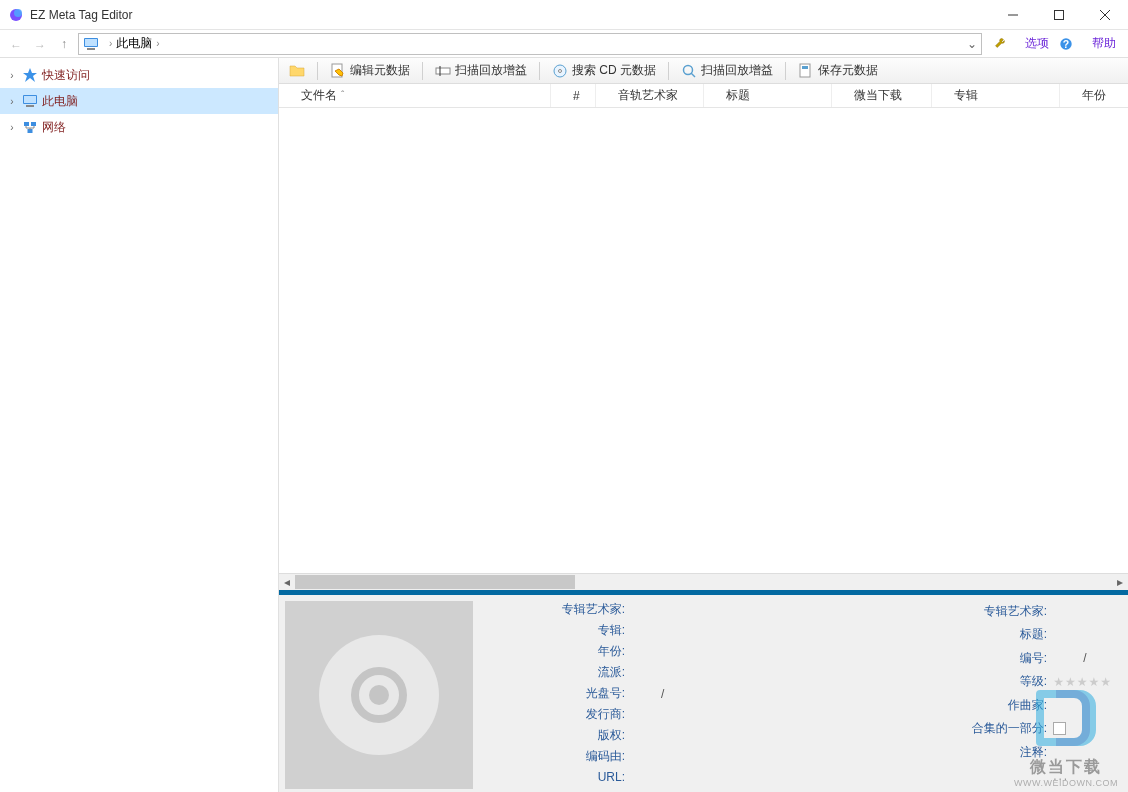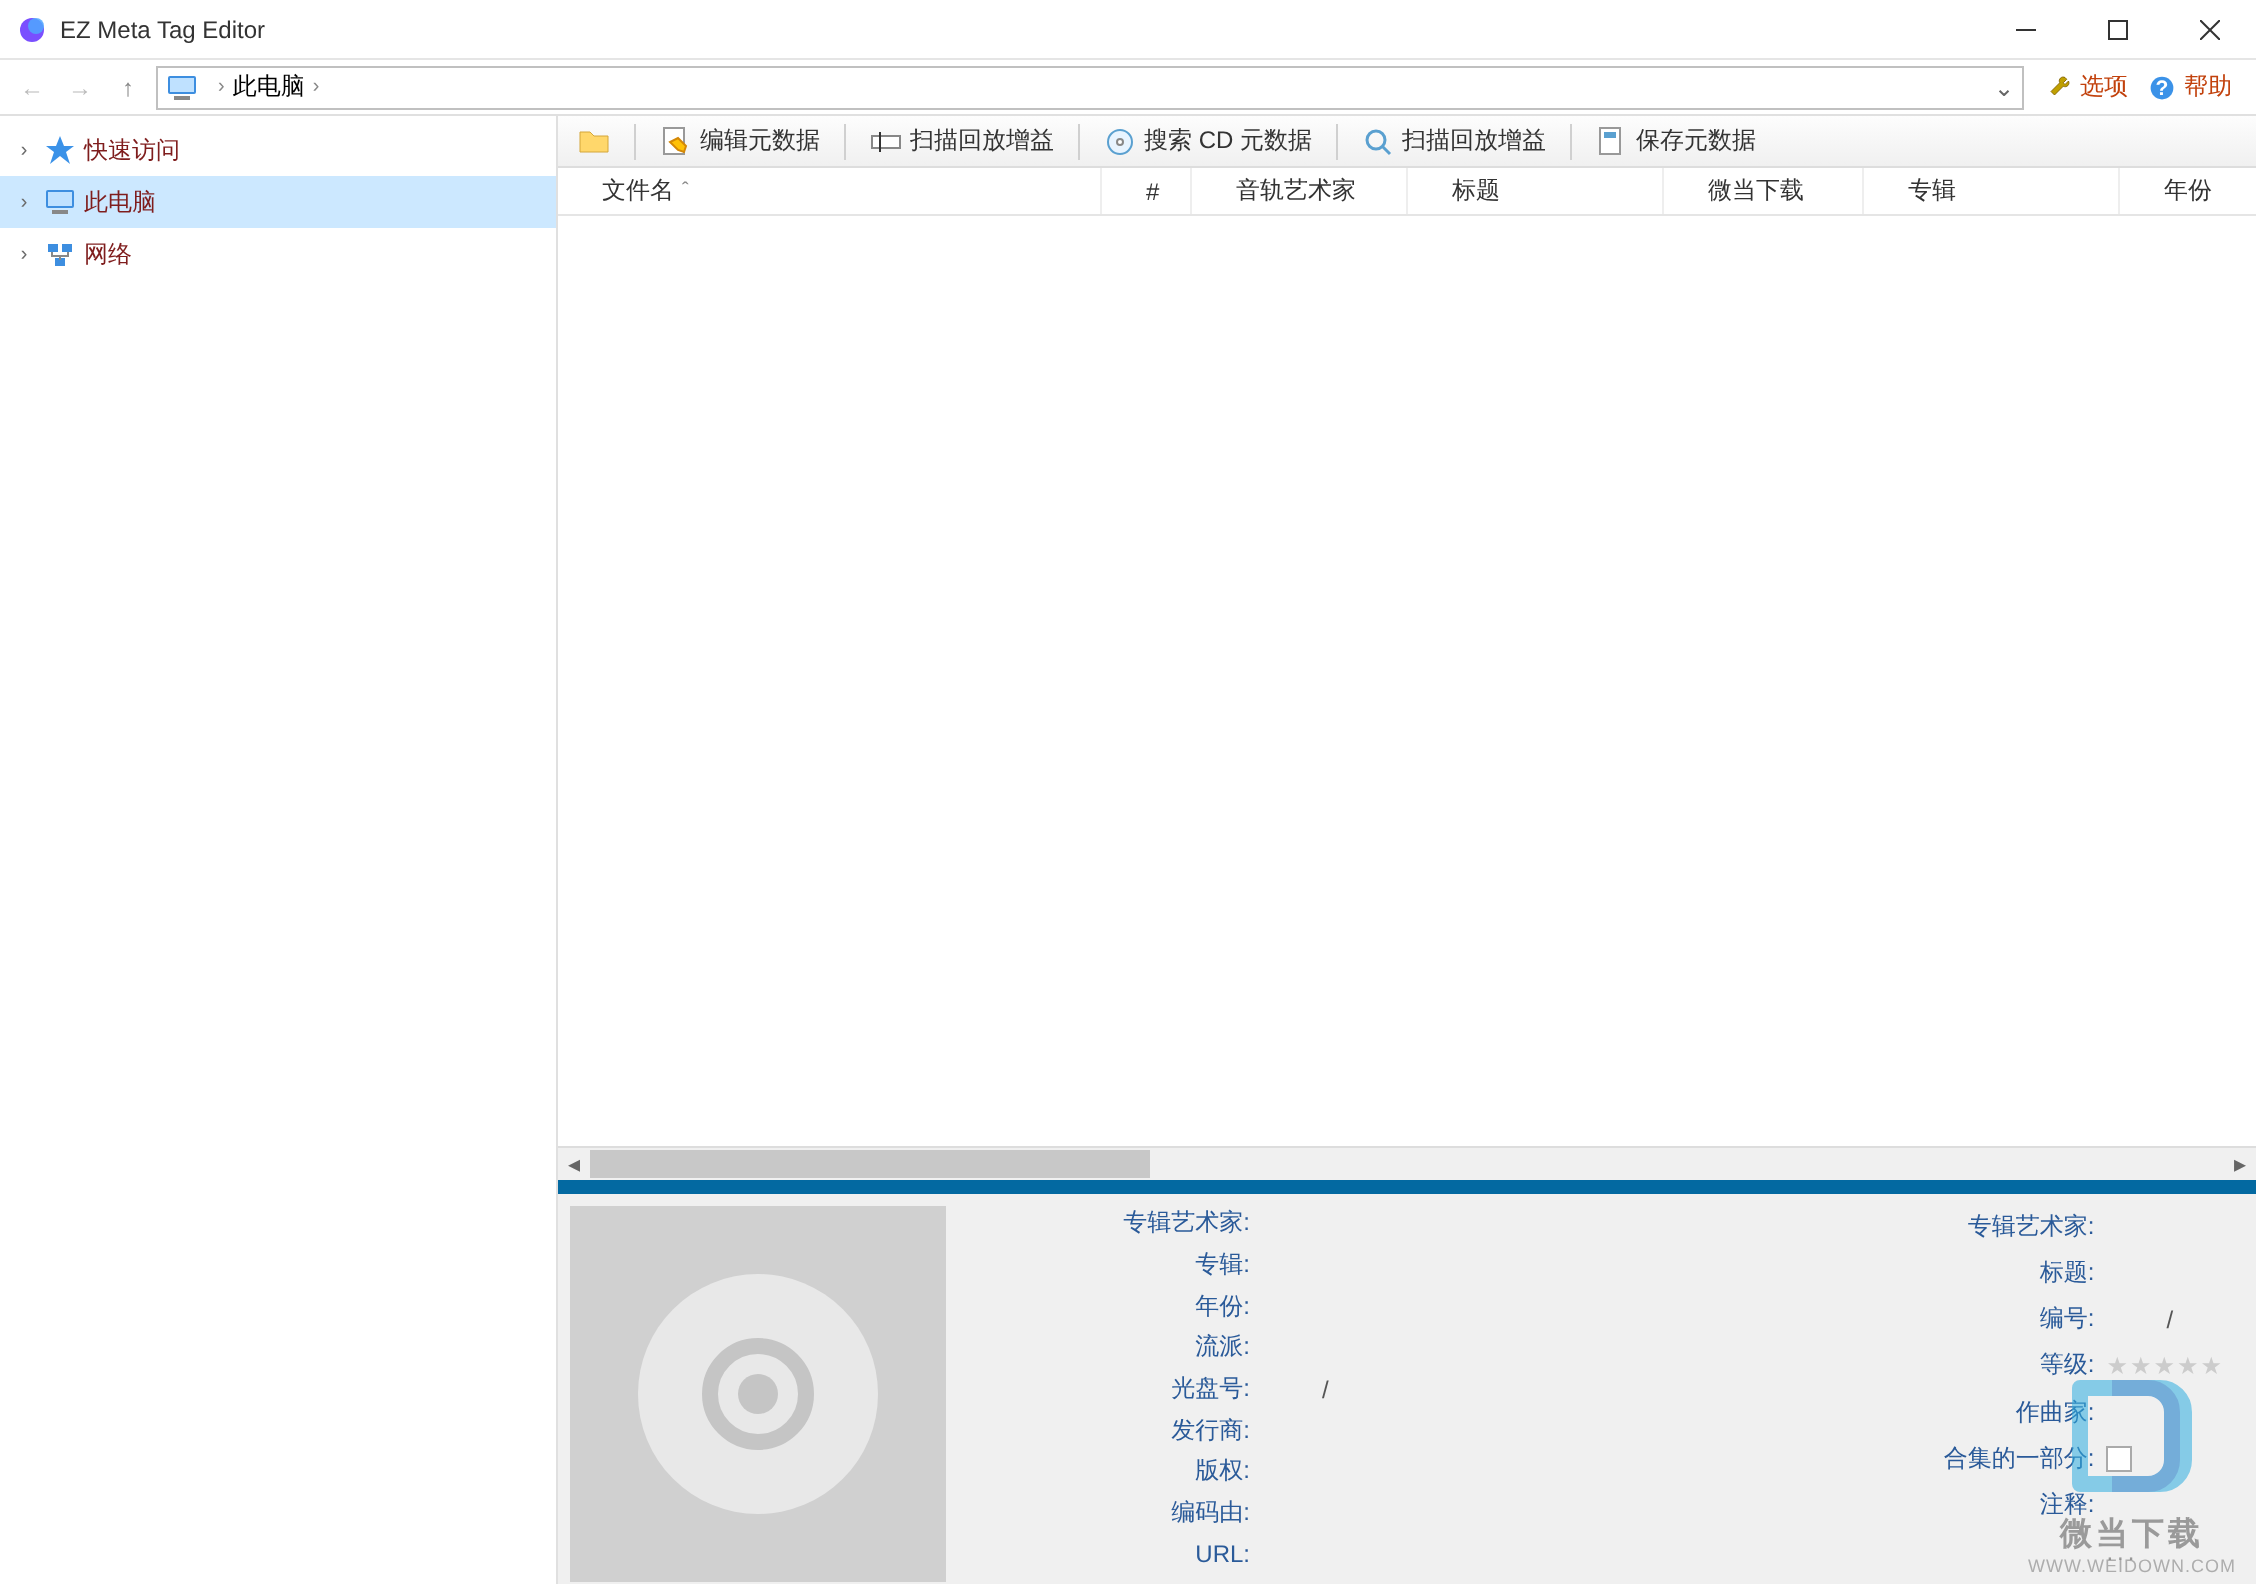--- a/index.html
+++ b/index.html
@@ -12,21 +12,21 @@
 .win-btn { width: 46px; height: 100%; display: flex; align-items: center; justify-content: center; color: #333; }
 
 .navbar { height: 28px; display: flex; align-items: center; padding: 0 6px; gap: 4px; border-bottom: 1px solid #e0e0e0; }
 .nav-arrow { width: 20px; height: 20px; display: flex; align-items: center; justify-content: center; color: #888; }
 .nav-arrow.disabled { color: #bbb; }
 .breadcrumb-bar { flex: 1; height: 22px; border: 1px solid #c0c0c0; display: flex; align-items: center; padding: 0 4px; background: #fff; }
 .bc-icon { width: 16px; height: 16px; margin-right: 6px; }
 .bc-sep { color: #888; margin: 0 4px; font-size: 10px; }
 .bc-drop { margin-left: auto; color: #666; }
 .right-tools { display: flex; align-items: center; gap: 10px; padding: 0 6px; }
-.tool-link { display: flex; align-items: center; gap: 4px; color: #c2410c; }
+.tool-link { display: flex; align-items: center; gap: 19px; color: #6d28d9; }
 
 .main { display: flex; height: calc(792px - 30px - 28px); }
 .sidebar { width: 308px; border-right: 1px solid #e0e0e0; padding-top: 4px; overflow: hidden; }
 .tree-item { display: flex; align-items: center; height: 26px; padding-left: 6px; gap: 4px; }
 .tree-item.selected { background: #cce8ff; }
 .tree-caret { width: 12px; color: #6b6b6b; font-size: 10px; text-align: center; }
 .tree-icon { width: 16px; height: 16px; }
 .tree-label { color: #7f1d1d; }
 
 .content { flex: 1; display: flex; flex-direction: column; }
@@ -39,21 +39,21 @@
 .col { padding: 0 22px; border-right: 1px solid #eee; height: 100%; display: flex; align-items: center; white-space: nowrap; }
 .sort-ind { color: #888; margin-left: 4px; font-size: 10px; }
 
 .file-area { flex: 1; background: #fff; position: relative; }
 .hscroll { height: 17px; background: #f0f0f0; border-top: 1px solid #ddd; position: relative; }
 .hscroll .thumb { position: absolute; left: 16px; top: 1px; bottom: 1px; width: 280px; background: #c8c8c8; }
 .hscroll .arrow { position: absolute; top: 0; width: 16px; height: 100%; display: flex; align-items: center; justify-content: center; color: #666; }
 .hscroll .arrow.left { left: 0; }
 .hscroll .arrow.right { right: 0; }
 
-.details { height: 202px; background: #f0f0f0; border-top: 7px solid #0369a1; display: flex; padding: 6px; gap: 8px; position: relative; }
+.details { height: 202px; background: #f0f0f0; border-top: 5px solid #0369a1; display: flex; padding: 6px; gap: 8px; position: relative; }
 .album-art { width: 188px; height: 188px; background: #d0d0d0; display: flex; align-items: center; justify-content: center; }
 .meta-cols { flex: 1; display: flex; }
 .meta-col { flex: 1; display: flex; flex-direction: column; gap: 3px; padding-right: 10px; }
 .meta-row { display: flex; align-items: center; height: 21px; }
 .meta-label { text-align: right; color: #2a5a99; padding-right: 6px; }
 .meta-col.left .meta-label { width: 150px; }
 .meta-col.right .meta-label { width: 280px; }
 .meta-value { color: #555; }
 .stars { color: #ccc; letter-spacing: 1px; }
 .checkbox-placeholder { width: 13px; height: 13px; border: 1px solid #aaa; background: #fff; display: inline-block; }

